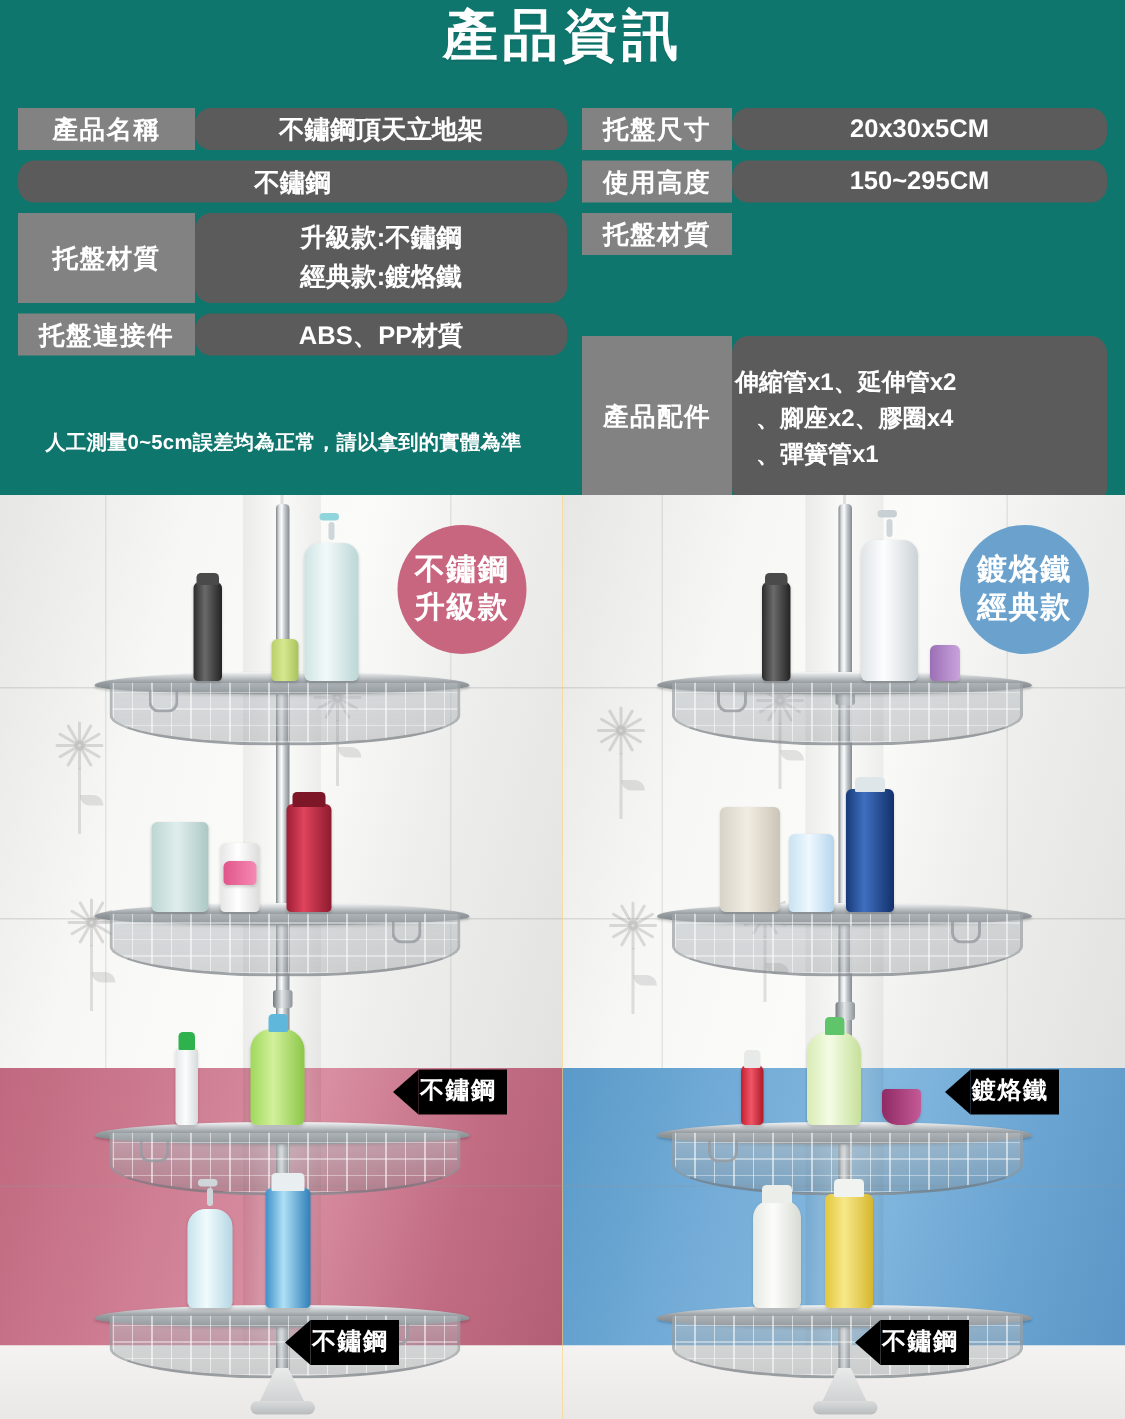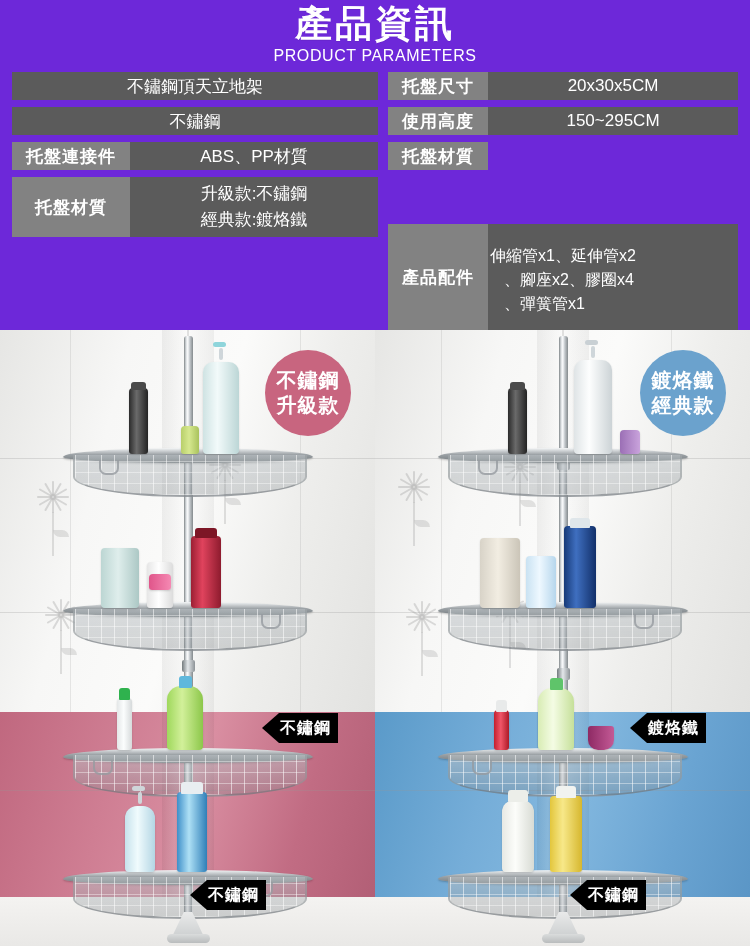--- a/index.html
+++ b/index.html
@@ -4,21 +4,21 @@
 <style>
   html,body{margin:0;padding:0;}
   body{
     width:750px;height:946px;overflow:hidden;
     font-family:"Liberation Sans","DejaVu Sans",sans-serif;
     background:#ffba07;
   }
   .page{position:relative;width:750px;height:946px;}
 
   
-  .spec-panel{position:absolute;left:0;top:0;width:750px;height:330px;background:#6d28d9;}
+  .spec-panel{position:absolute;left:0;top:0;width:750px;height:330px;background:#0f766e;}
   .title-zh{
     position:absolute;left:0;top:2px;width:750px;text-align:center;
     font-size:37px;font-weight:bold;color:#ffffff;letter-spacing:3px;line-height:44px;
     text-shadow:0 1px 0 rgba(0,0,0,.06);
   }
   .title-en{
     position:absolute;left:0;top:46px;width:750px;text-align:center;
     font-size:16px;color:#ffffff;letter-spacing:.6px;line-height:20px;font-weight:500;
   }
 
@@ -26,23 +26,23 @@
   .col{position:absolute;top:72px;}
   .col-left{left:12px;width:366px;}
   .col-right{left:388px;width:350px;}
   .row{display:flex;margin-bottom:7px;}
   .lbl{
     background:#828282;color:#fff;font-weight:bold;
     display:flex;align-items:center;justify-content:center;
     font-size:17px;letter-spacing:1px;flex:0 0 auto;
   }
   .val{
-    background:#5b5b5b;color:#fff;font-weight:normal;
+    background:#5b5b5b;color:#fff;font-weight:bold;
     display:flex;align-items:center;justify-content:center;
-    font-size:17px;flex:1 1 auto;text-align:center;
+    font-size:17px;flex:1 1 auto;text-align:center;border-radius:11px;
   }
   .col-left .lbl{width:118px;}
   .col-right .lbl{width:100px;}
   .h1r{height:28px;}
   .h2r{height:60px;}
   .h4r{height:106px;margin-top:47px;}
   .val.multi{flex-direction:column;line-height:26px;justify-content:center;}
   .val.acc{line-height:24px;font-size:16px;padding:3px 6px 3px 2px;text-align:left;
            align-items:center;justify-content:flex-start;}
   .val.acc .accline{display:block;width:100%;}
@@ -139,43 +139,43 @@
     height:30px;line-height:30px;padding:0 7px 0 1px;letter-spacing:1px;white-space:nowrap;}
 </style>
 </head>
 <body>
 
 <div class="page">
 
   <div class="spec-panel">
 
     <div class="title-zh">產品資訊</div>
-    <div class="title-en">PRODUCT PARAMETERS</div>
 
     <div class="col col-left">
 
       <div class="row">
+        <div class="lbl h1r">產品名稱</div>
         <div class="val h1r">不鏽鋼頂天立地架</div>
       </div>
 
       <div class="row">
         <div class="val h1r">不鏽鋼</div>
-      </div>
-
-      <div class="row">
-        <div class="lbl h1r">托盤連接件</div>
-        <div class="val h1r">ABS、PP材質</div>
       </div>
 
       <div class="row">
         <div class="lbl h2r">托盤材質</div>
         <div class="val h2r multi">
           <span>升級款:不鏽鋼</span>
           <span>經典款:鍍烙鐵</span>
         </div>
+      </div>
+
+      <div class="row">
+        <div class="lbl h1r">托盤連接件</div>
+        <div class="val h1r">ABS、PP材質</div>
       </div>
     </div>
 
     <div class="col col-right">
 
       <div class="row">
         <div class="lbl h1r">托盤尺寸</div>
         <div class="val h1r">20x30x5CM</div>
       </div>
 
@@ -193,20 +193,21 @@
         <div class="val h4r acc">
           <div>
             <span class="accline">伸縮管x1、延伸管x2</span>
             <span class="accline i">、腳座x2、膠圈x4</span>
             <span class="accline i">、彈簧管x1</span>
           </div>
         </div>
       </div>
     </div>
 
+    <div class="note">人工測量0~5cm誤差均為正常，請以拿到的實體為準</div>
   </div>
 
   <div class="photos">
 
     <div class="photo left">
       <div class="wall">
         <div class="upper"></div>
         <div class="lower"></div>
         <div class="floor"></div>
         <div class="grout" style="left:0;top:128px;width:375px;"></div>

